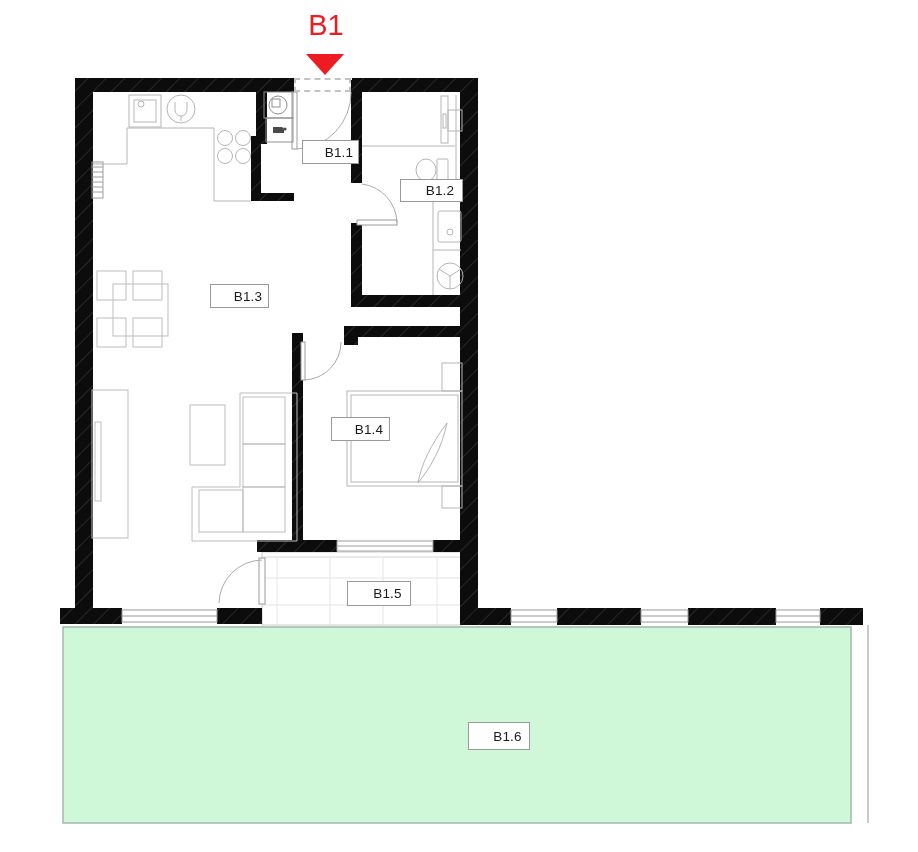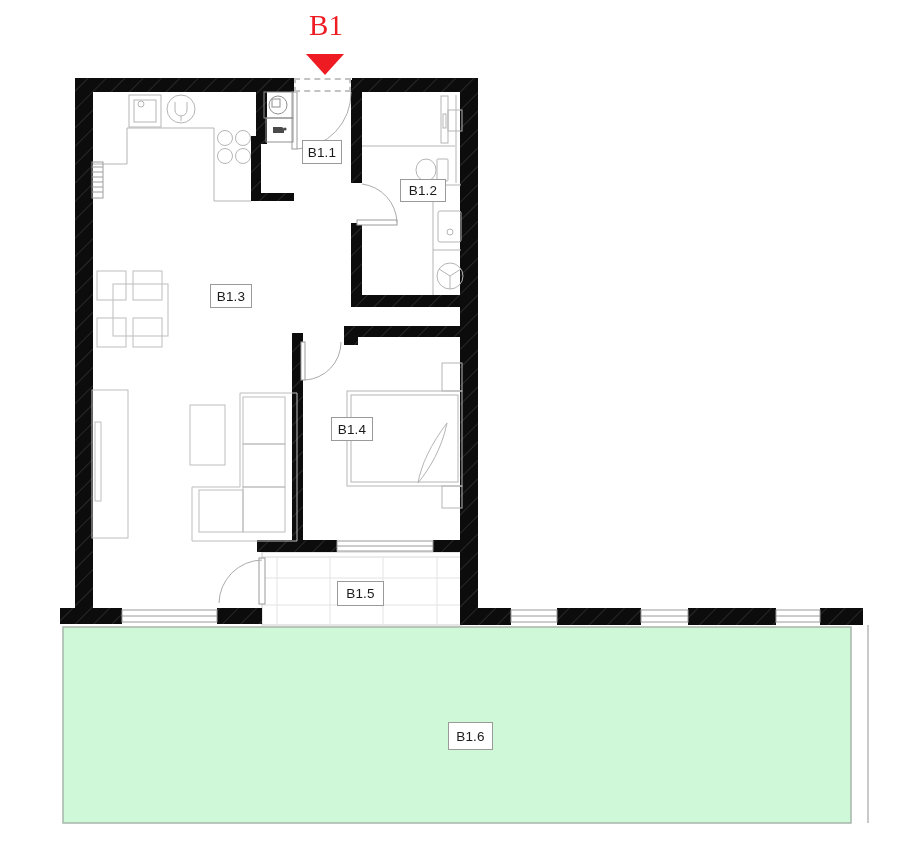--- a/index.html
+++ b/index.html
@@ -4,25 +4,25 @@
 <style>
   html,body{margin:0;padding:0;background:#ffffff;}
   .canvas{
     position:relative;width:918px;height:852px;background:#fff;overflow:hidden;
     font-family:"Liberation Sans", sans-serif;
   }
   .plan-svg{position:absolute;left:0;top:0;}
   .room-label{
     position:absolute;display:flex;align-items:center;justify-content:center;
     background:#ffffff;border:1px solid #9a9a9a;color:#1b1b1b;
-    font-size:13.5px;letter-spacing:.2px;z-index:5;
+    font-size:13.5px;letter-spacing:.2px;z-index:5;padding-left:17px;
   }
   .unit-marker{
     position:absolute;left:296px;top:10px;width:60px;text-align:center;
-    color:var(--marker,#ee1b22);font-size:29px;line-height:1.05;z-index:6;font-family:Liberation Serif, serif;
+    color:var(--marker,#ee1b22);font-size:29px;line-height:1.05;z-index:6;
   }
   .unit-arrow{
     position:absolute;left:306px;top:54px;width:0;height:0;z-index:6;
     border-left:19px solid transparent;border-right:19px solid transparent;
     border-top:21px solid var(--marker,#ee1b22);
   }
   .entrance-dash{
     position:absolute;left:294px;top:78px;width:57px;height:14px;background:#fff;
     border:2px dashed #c3c3c3;box-sizing:border-box;z-index:3;
   }
@@ -225,16 +225,16 @@
       </g>
       <rect x="442" y="363" width="20" height="28"></rect>
       <rect x="442" y="486" width="20" height="22"></rect>
     </g>
   </svg>
 
   <div class="room-label" style="left:302px;top:140px;width:38px;height:22px;">B1.1</div>
   <div class="room-label" style="left:400px;top:179px;width:44px;height:21px;">B1.2</div>
   <div class="room-label" style="left:210px;top:284px;width:40px;height:22px;">B1.3</div>
   <div class="room-label" style="left:331px;top:417px;width:40px;height:22px;">B1.4</div>
-  <div class="room-label" style="left:337px;top:581px;width:45px;height:23px;">B1.5</div>
-  <div class="room-label" style="left:448px;top:722px;width:43px;height:26px;">B1.6</div>
+  <div class="room-label" style="left:347px;top:581px;width:45px;height:23px;">B1.5</div>
+  <div class="room-label" style="left:468px;top:722px;width:43px;height:26px;">B1.6</div>
 
 </div>
 
 </body></html>

